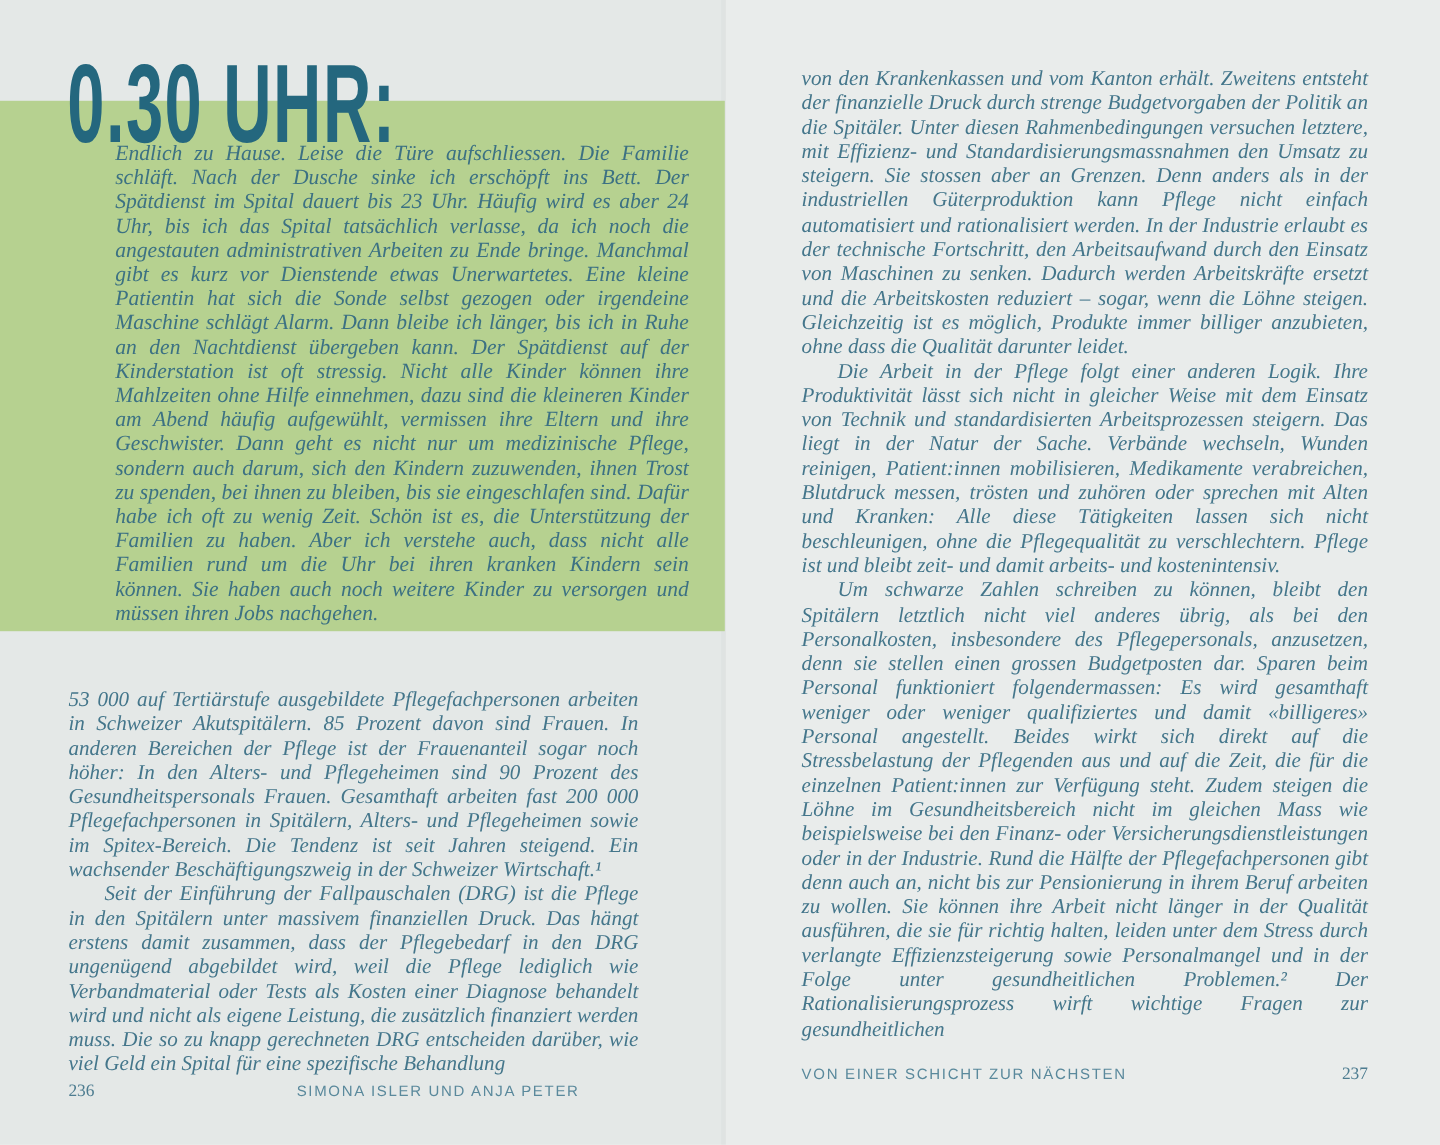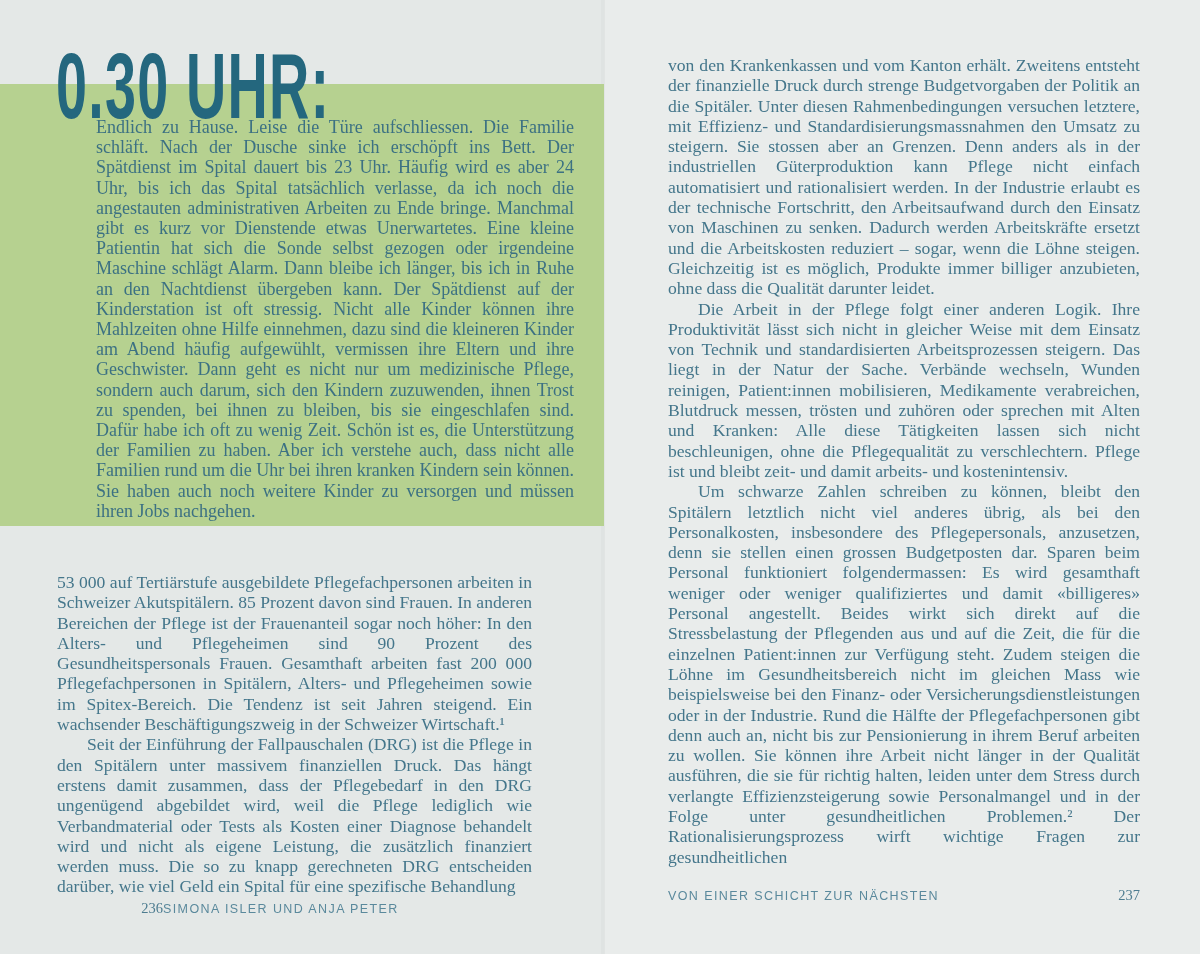--- a/index.html
+++ b/index.html
@@ -39,21 +39,21 @@
     z-index: 3;
   }
 
   .text-col {
     position: absolute;
     text-align: justify;
     text-justify: inter-word;
     hyphens: auto;
     -webkit-hyphens: auto;
   }
-  .text-col p { margin: 0; padding: 0; }
+  .text-col p { margin: 0; padding: 0; font-style: italic; }
   .text-col p.indent { text-indent: 30px; }
 
   .highlight-text {
     left: 68px; top: 117px; width: 478px;
     font-size: 18px; line-height: 20.2px;
     color: #3c7183;
     z-index: 2;
     margin-left: 28px;
   }
 
@@ -66,21 +66,21 @@
   .right-body {
     left: 668px; top: 55px; width: 472px;
     font-size: 17.6px; line-height: 20.3px;
     color: #44768b;
   }
 
   .footer {
     position: absolute; top: 887px;
     display: flex; justify-content: space-between; align-items: baseline;
   }
-  .footer-left  { left: 57px;  width: 475px; justify-content: center; }
+  .footer-left  { left: 57px;  width: 475px; }
   .footer-right { left: 668px; width: 472px; text-align: center; }
   .page-number {
     font-family: "Liberation Serif", "DejaVu Serif", serif;
     font-size: 14.5px; color: #4d7c90;
   }
   .running-head {
     font-family: "Liberation Sans", "DejaVu Sans", sans-serif;
     font-size: 12.5px; letter-spacing: 1.4px;
     color: #5a899c;
   }

